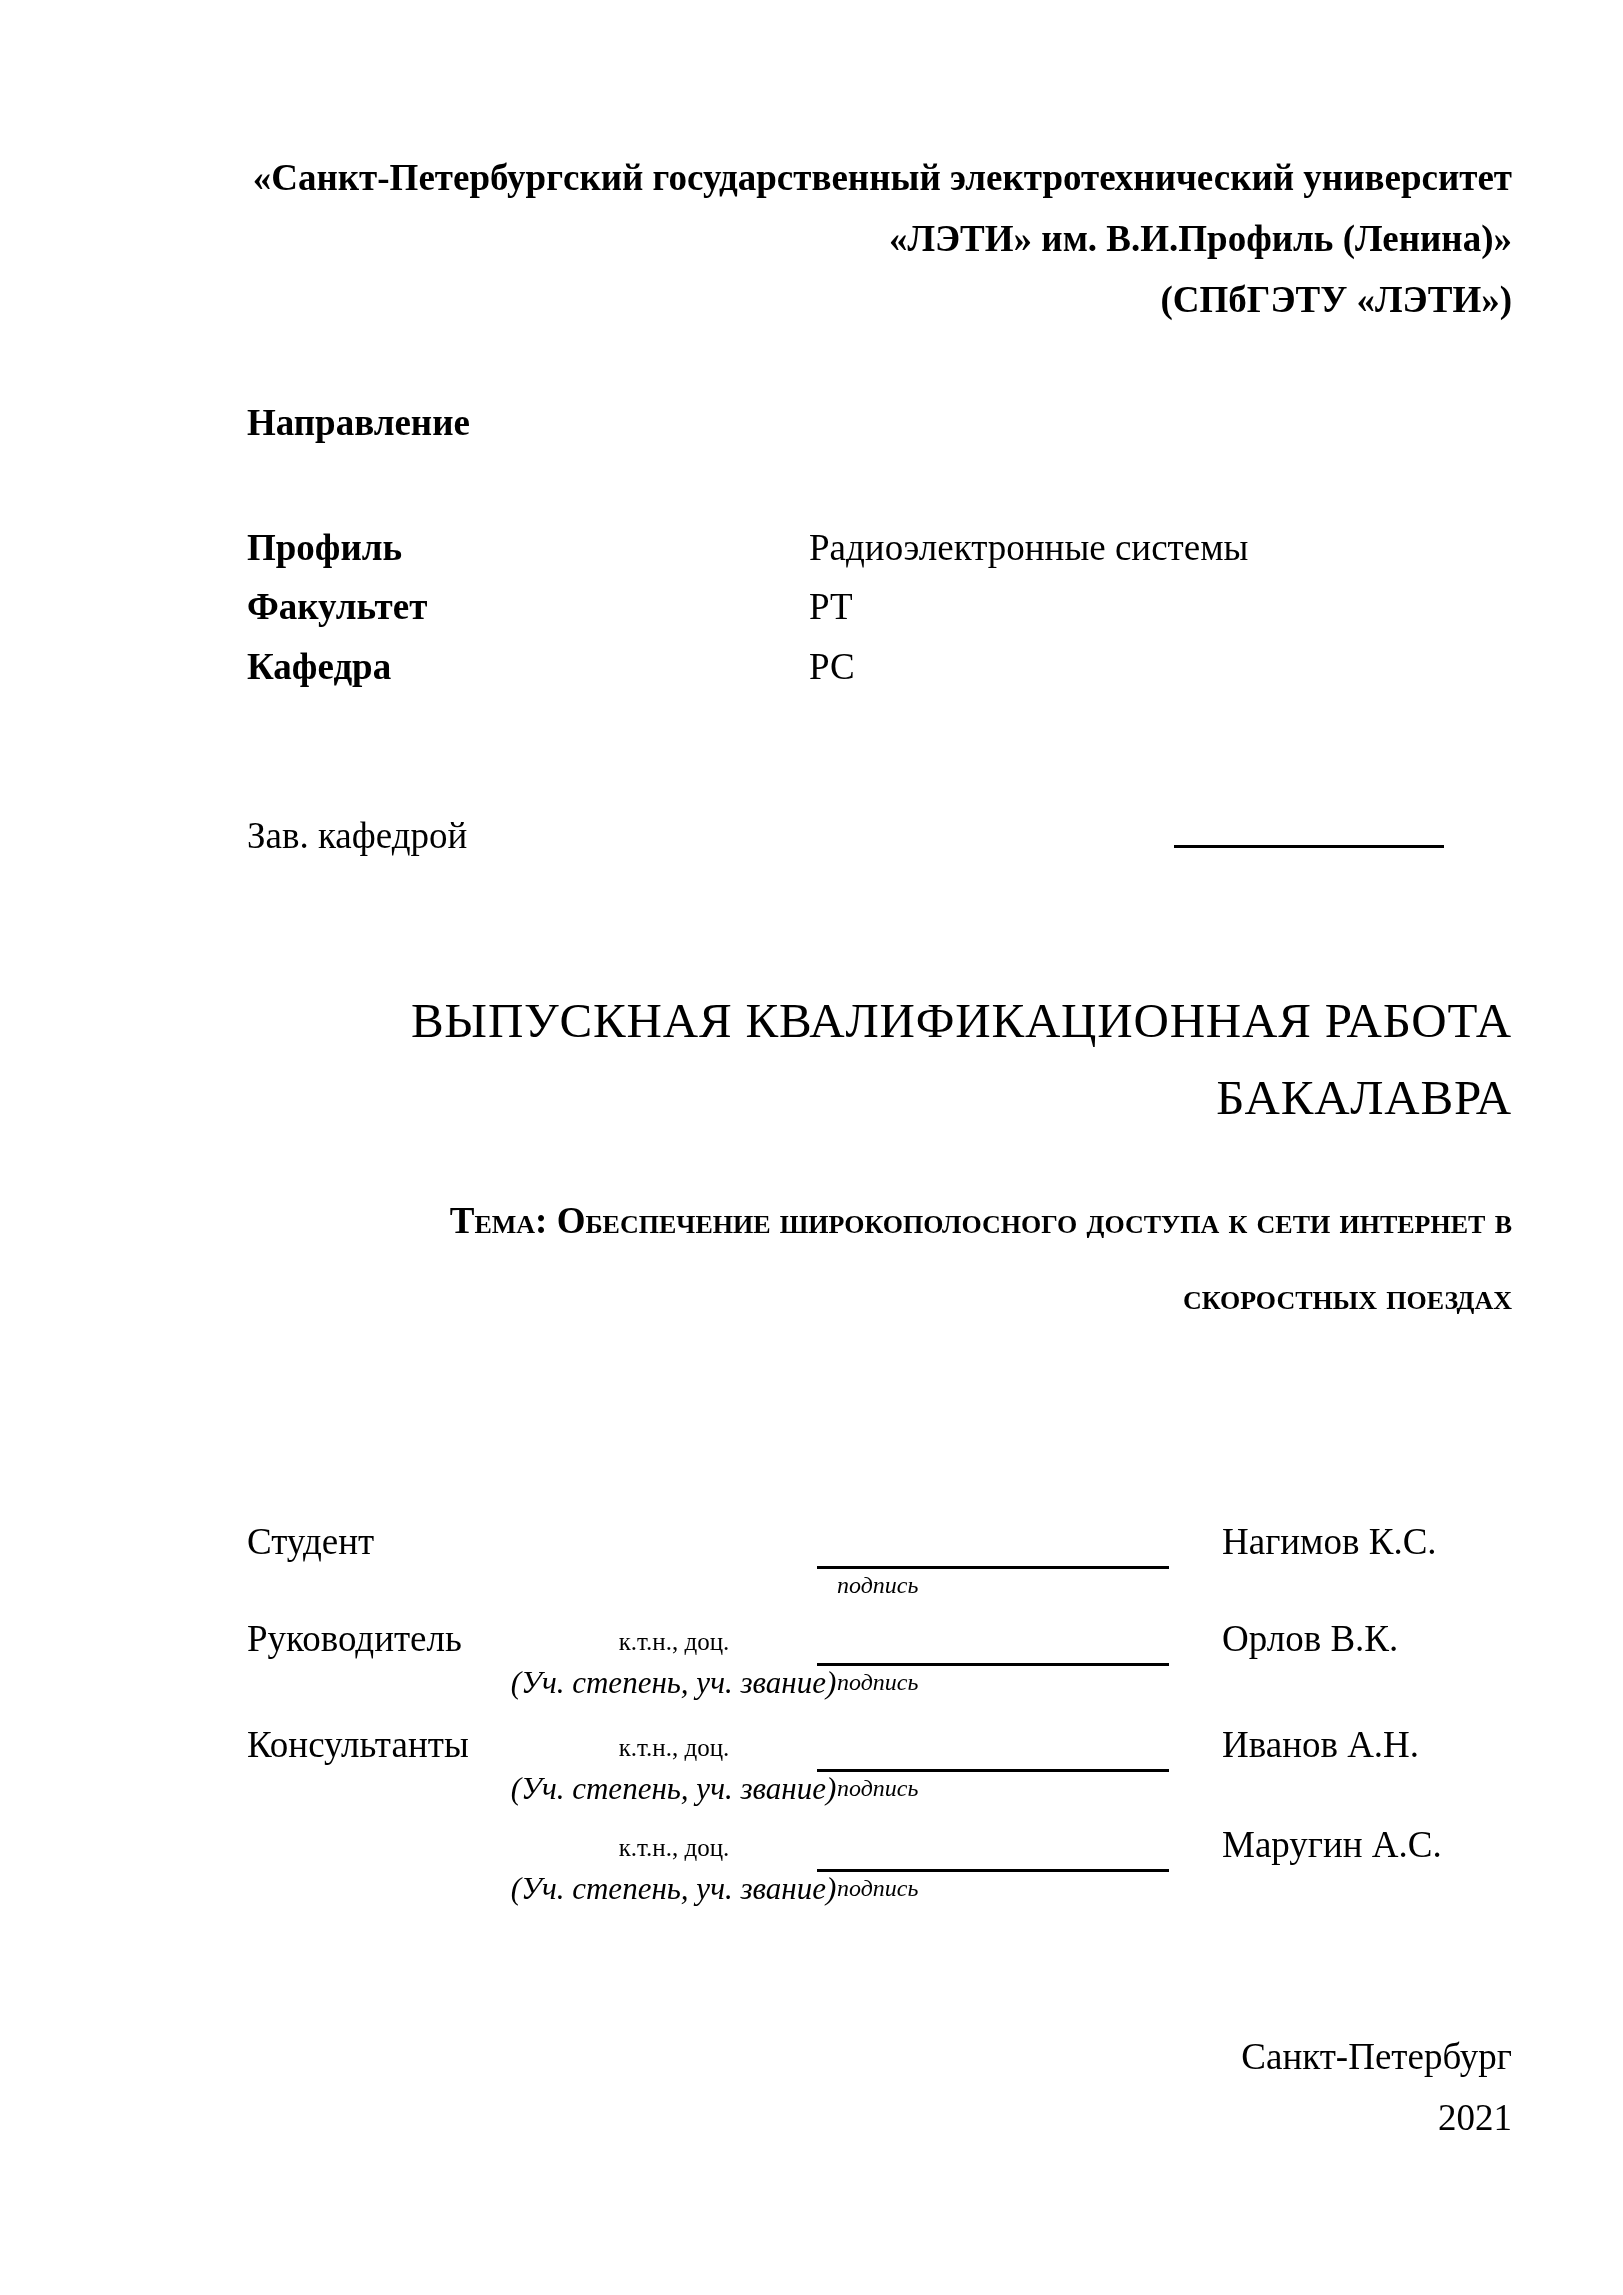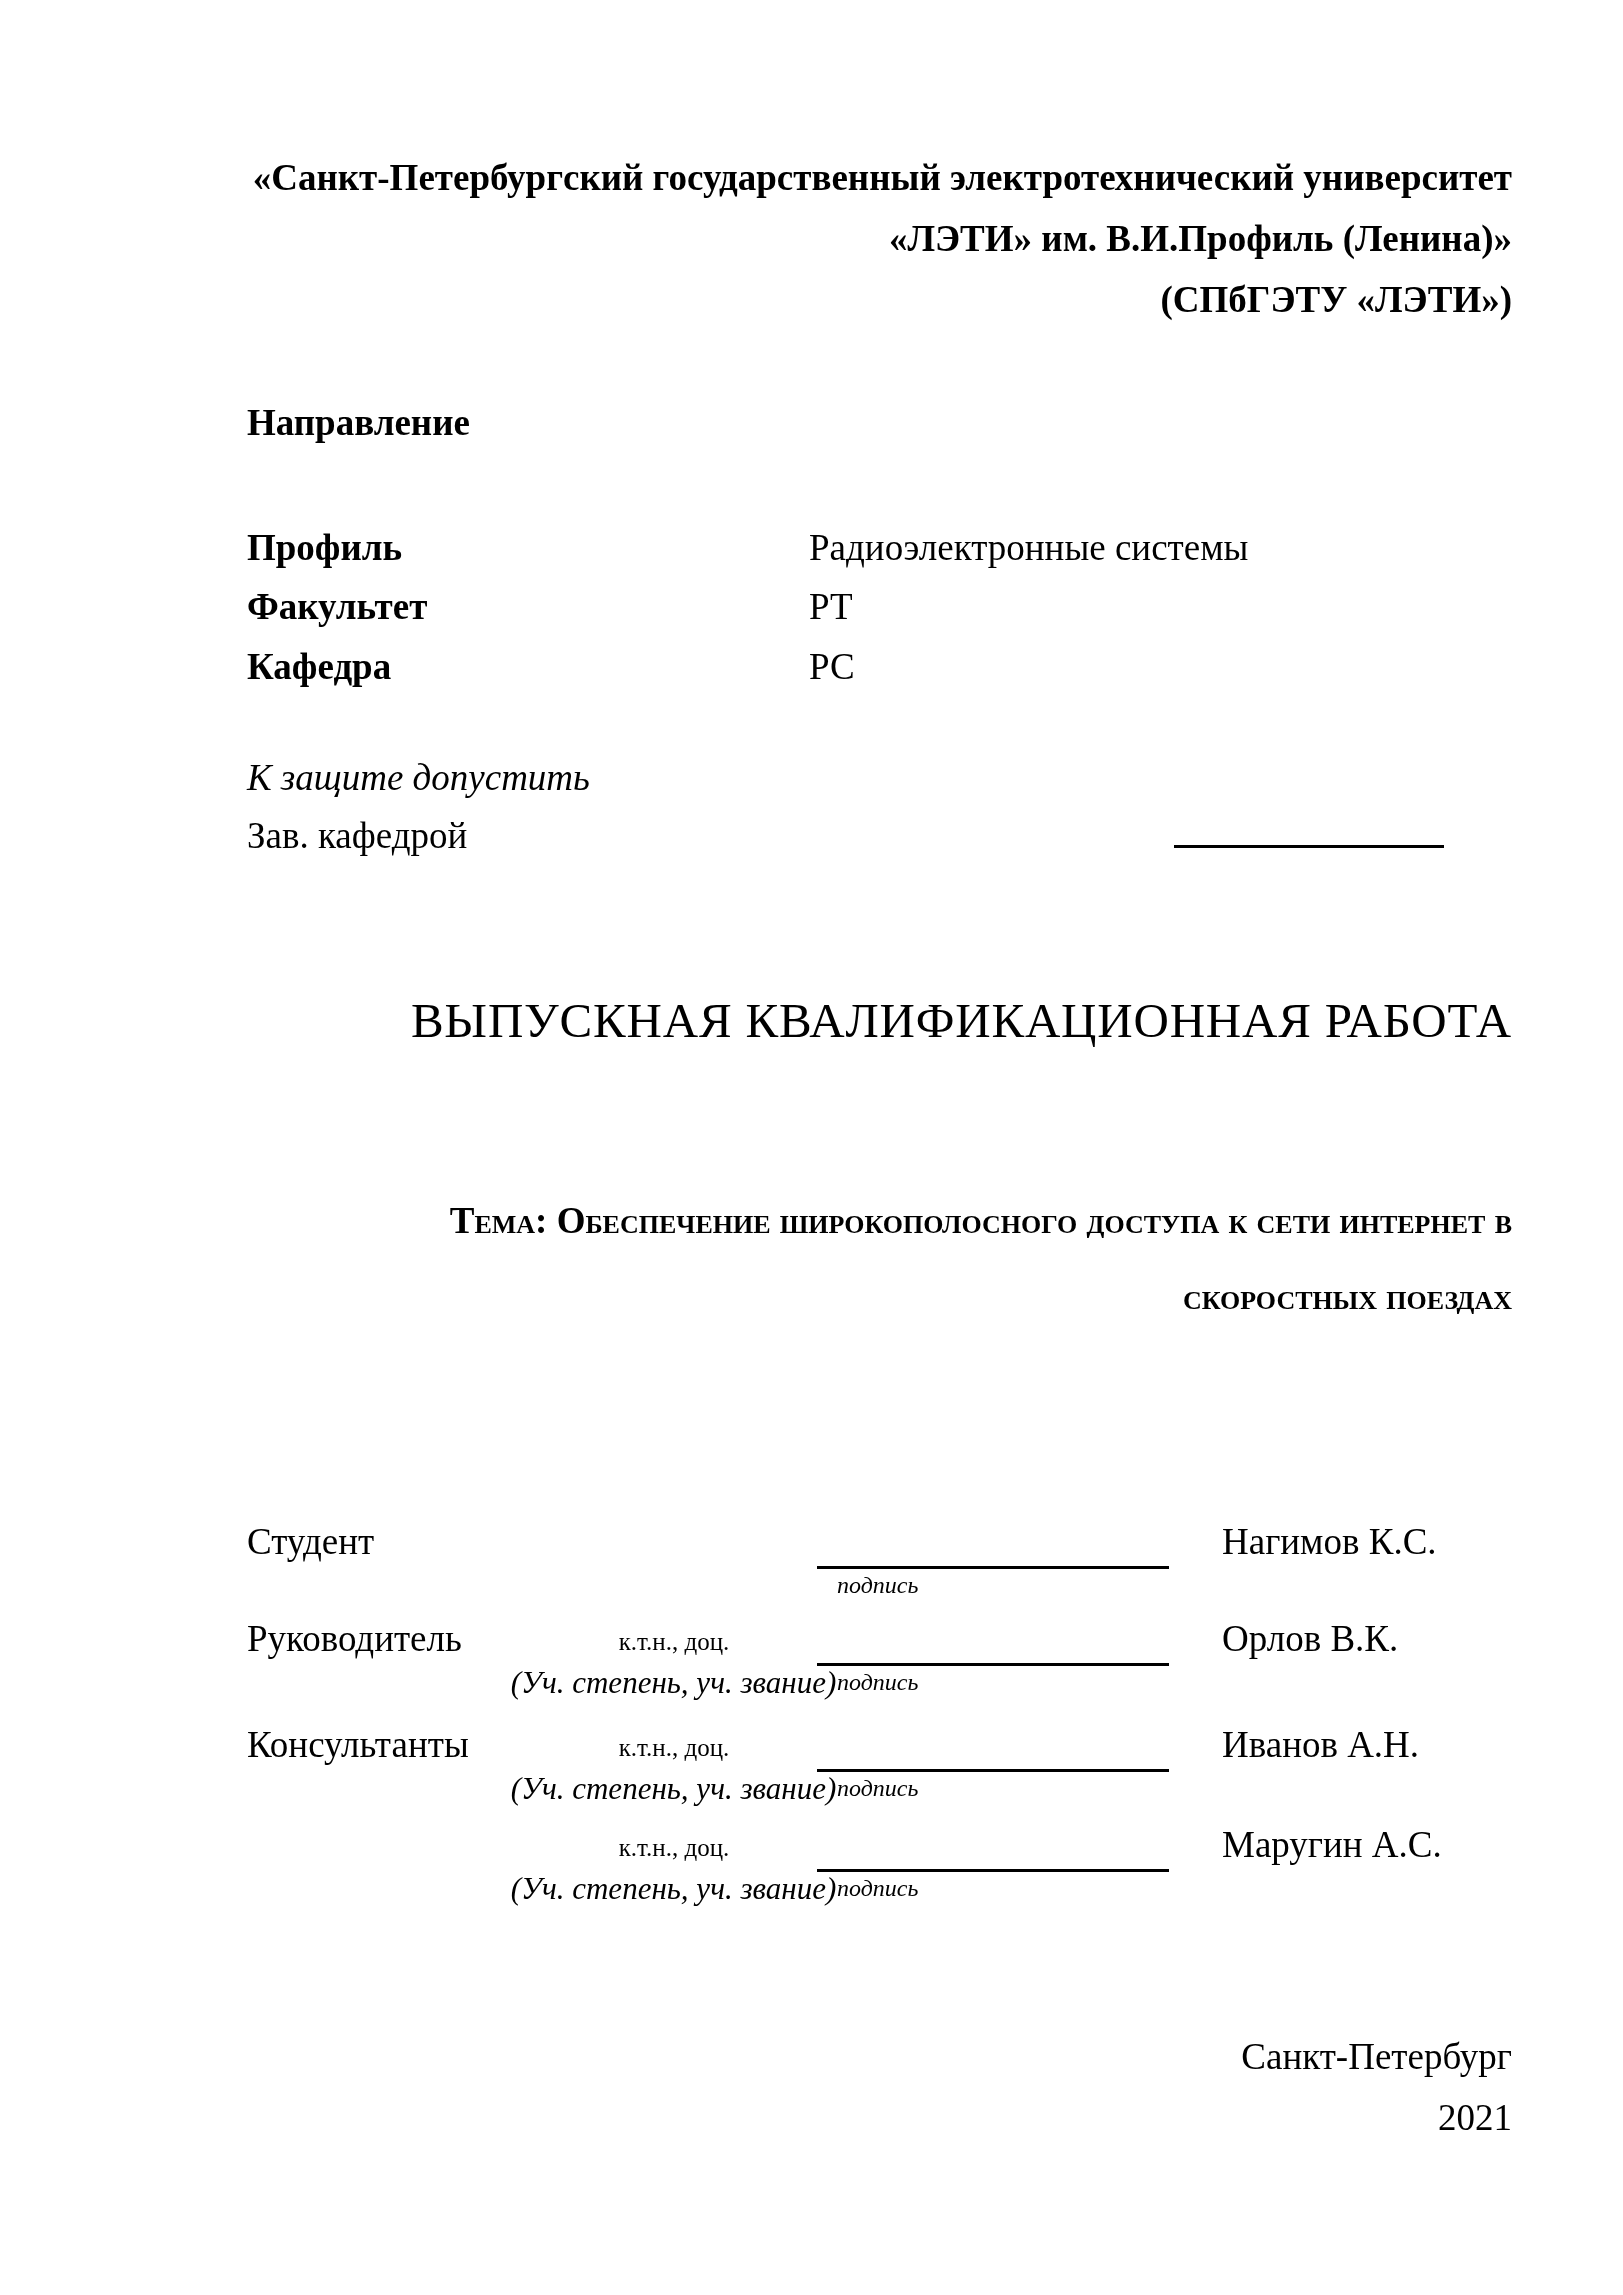--- a/index.html
+++ b/index.html
@@ -55,25 +55,25 @@
 
   <div class="abs field-label" style="top:524px">Профиль</div>
   <div class="abs field-value" style="top:524px">Радиоэлектронные системы</div>
 
   <div class="abs field-label" style="top:583px">Факультет</div>
   <div class="abs field-value" style="top:583px">РТ</div>
 
   <div class="abs field-label" style="top:643px">Кафедра</div>
   <div class="abs field-value" style="top:643px">РС</div>
 
-  <div class="abs admission-italic" style="top:754px">К защите допустить</div>
   <div class="abs admission-plain" style="top:812px">Зав. кафедрой</div>
   <div class="abs dept-sign-line"></div>
 
   <div class="abs centered main-title" style="top:991px">ВЫПУСКНАЯ КВАЛИФИКАЦИОННАЯ РАБОТА</div>
+  <div class="abs centered main-title" style="top:1068px">БАКАЛАВРА</div>
 
   <div class="abs centered theme-line" style="top:1196px">Тема: Обеспечение широкополосного доступа к сети интернет в</div>
   <div class="abs centered theme-line" style="top:1272px">скоростных поездах</div>
 
   <div class="abs sig-row" style="top:1518px">
     <div class="role">Студент</div>
     <div class="sig-line"></div>
     <div class="sign-caption">подпись</div>
     <div class="person">Нагимов К.С.</div>
   </div>

